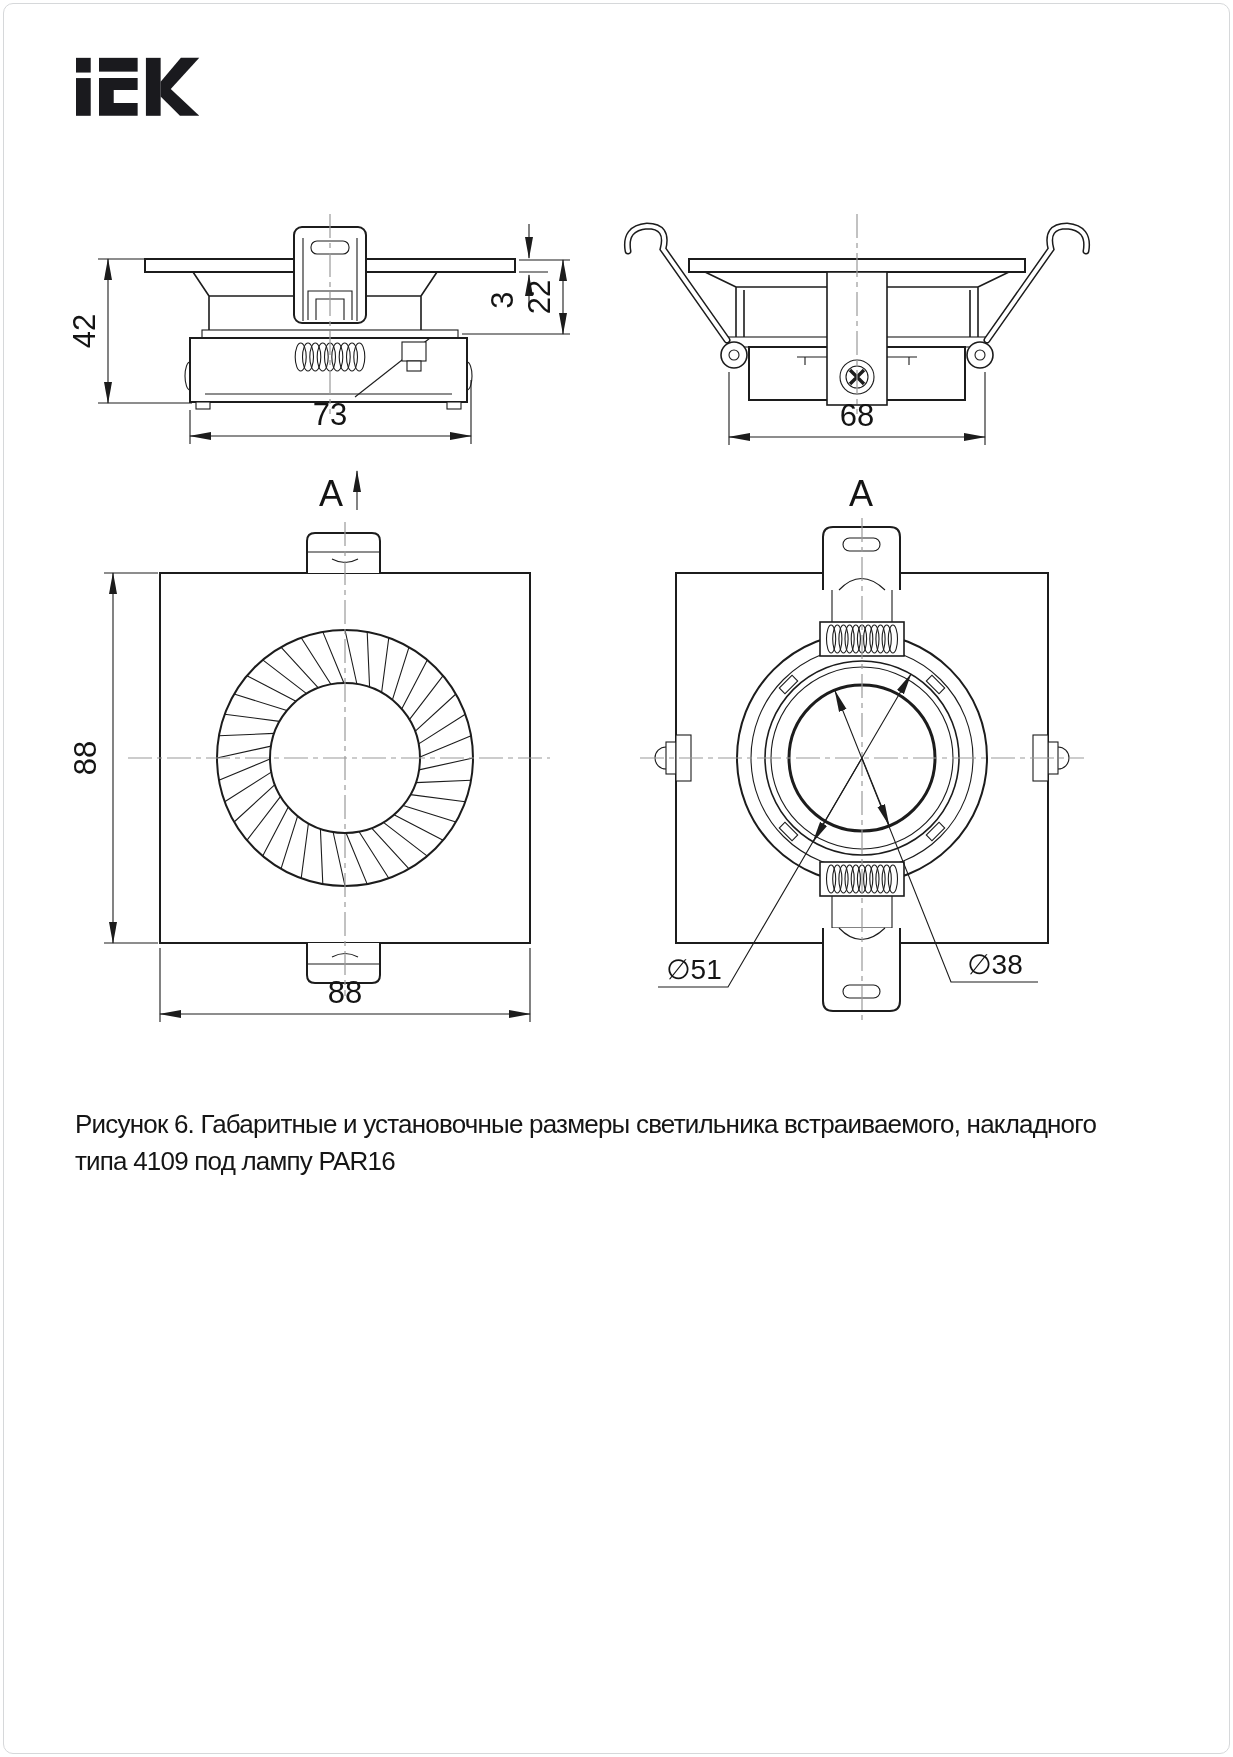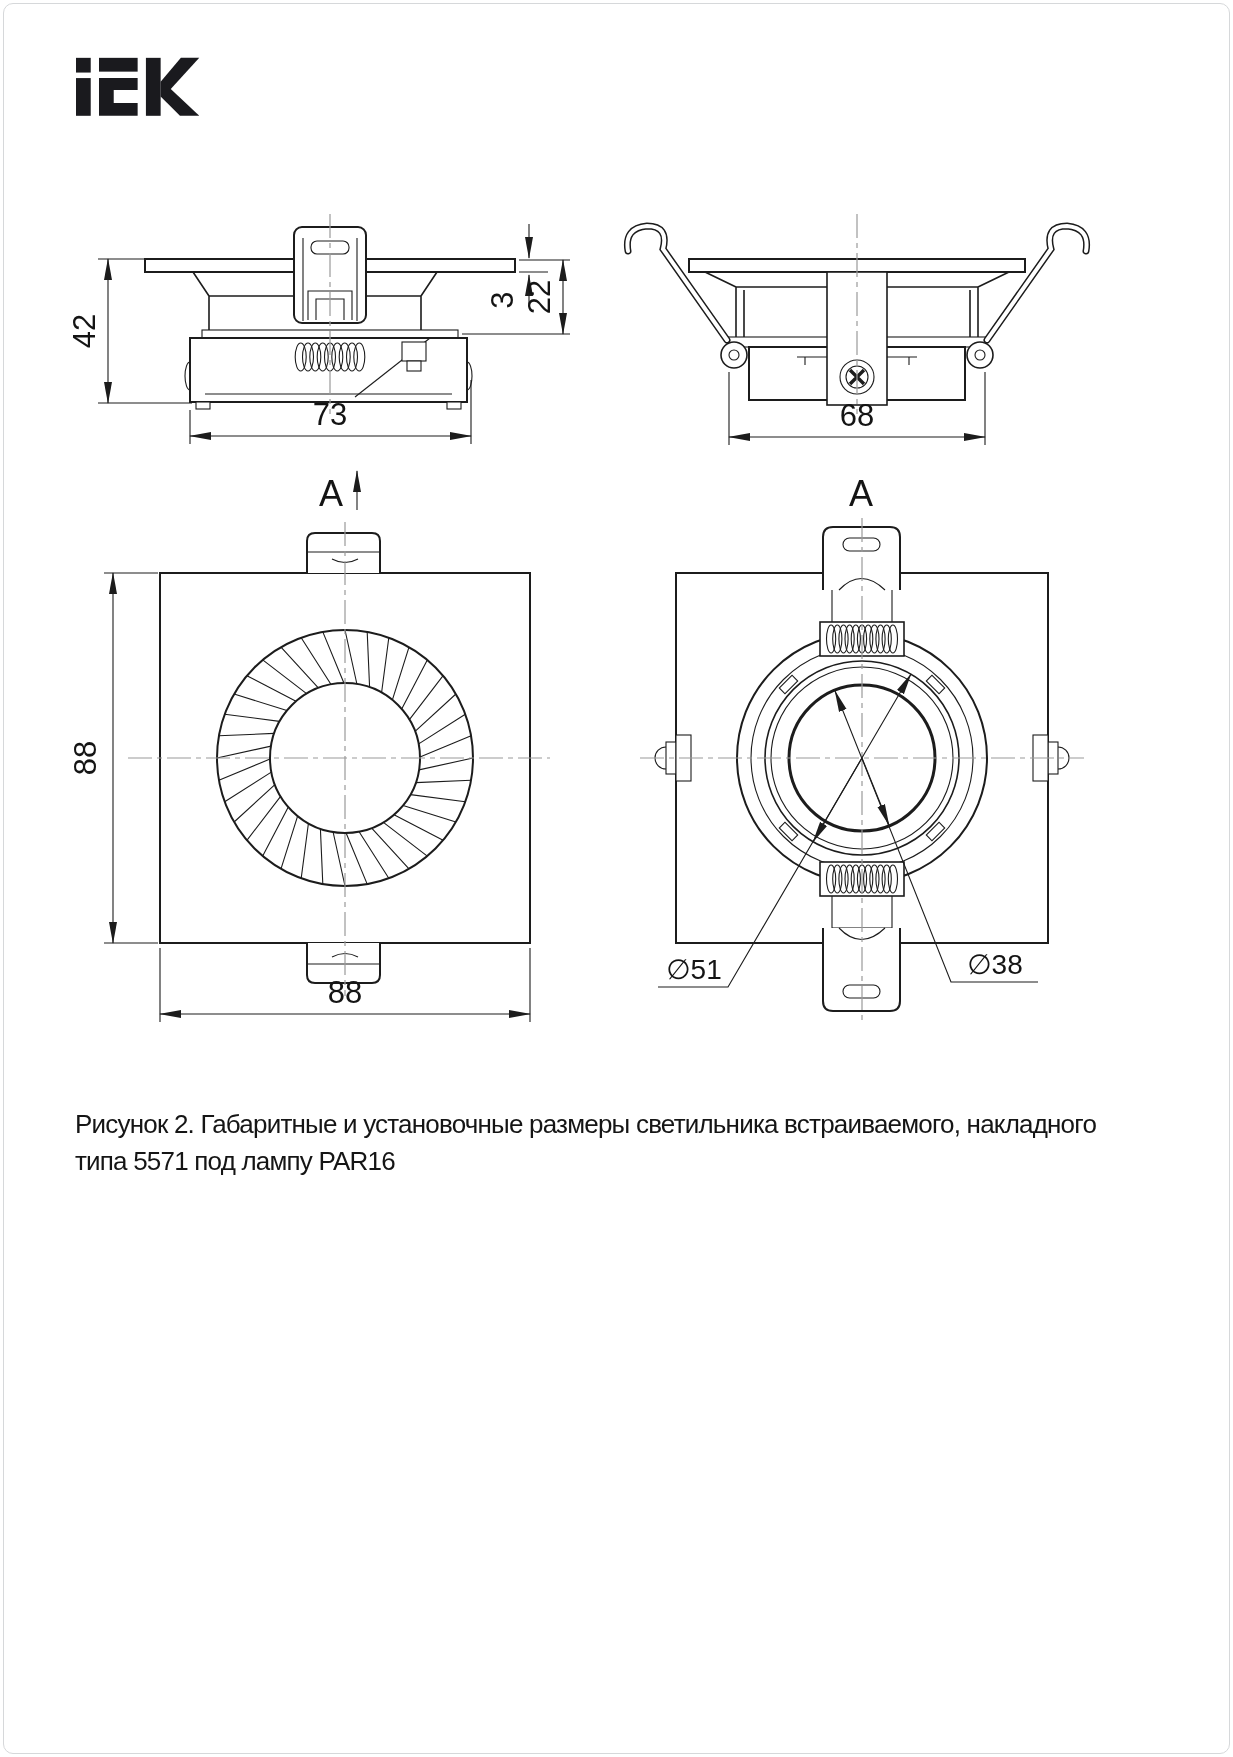--- a/index.html
+++ b/index.html
@@ -234,16 +234,16 @@
       </g>
       <g>
         <path class="dim" d="M1038,982 H951 L835,691" marker-end="url(#arr)"></path>
         <line x1="862" y1="758" x2="889" y2="825" class="dim" marker-end="url(#arr)"></line>
         <text class="t-dia t-c" x="995" y="974">∅38</text>
       </g>
     </g>
   </svg>
 
   <div class="caption">
-    <div>Рисунок 2. Габаритные и установочные размеры светильника встраиваемого, накладного</div>
-    <div>типа 5571 под лампу PAR16</div>
+    <div>Рисунок 6. Габаритные и установочные размеры светильника встраиваемого, накладного</div>
+    <div>типа 4109 под лампу PAR16</div>
   </div>
 </div>
 
 </body></html>

